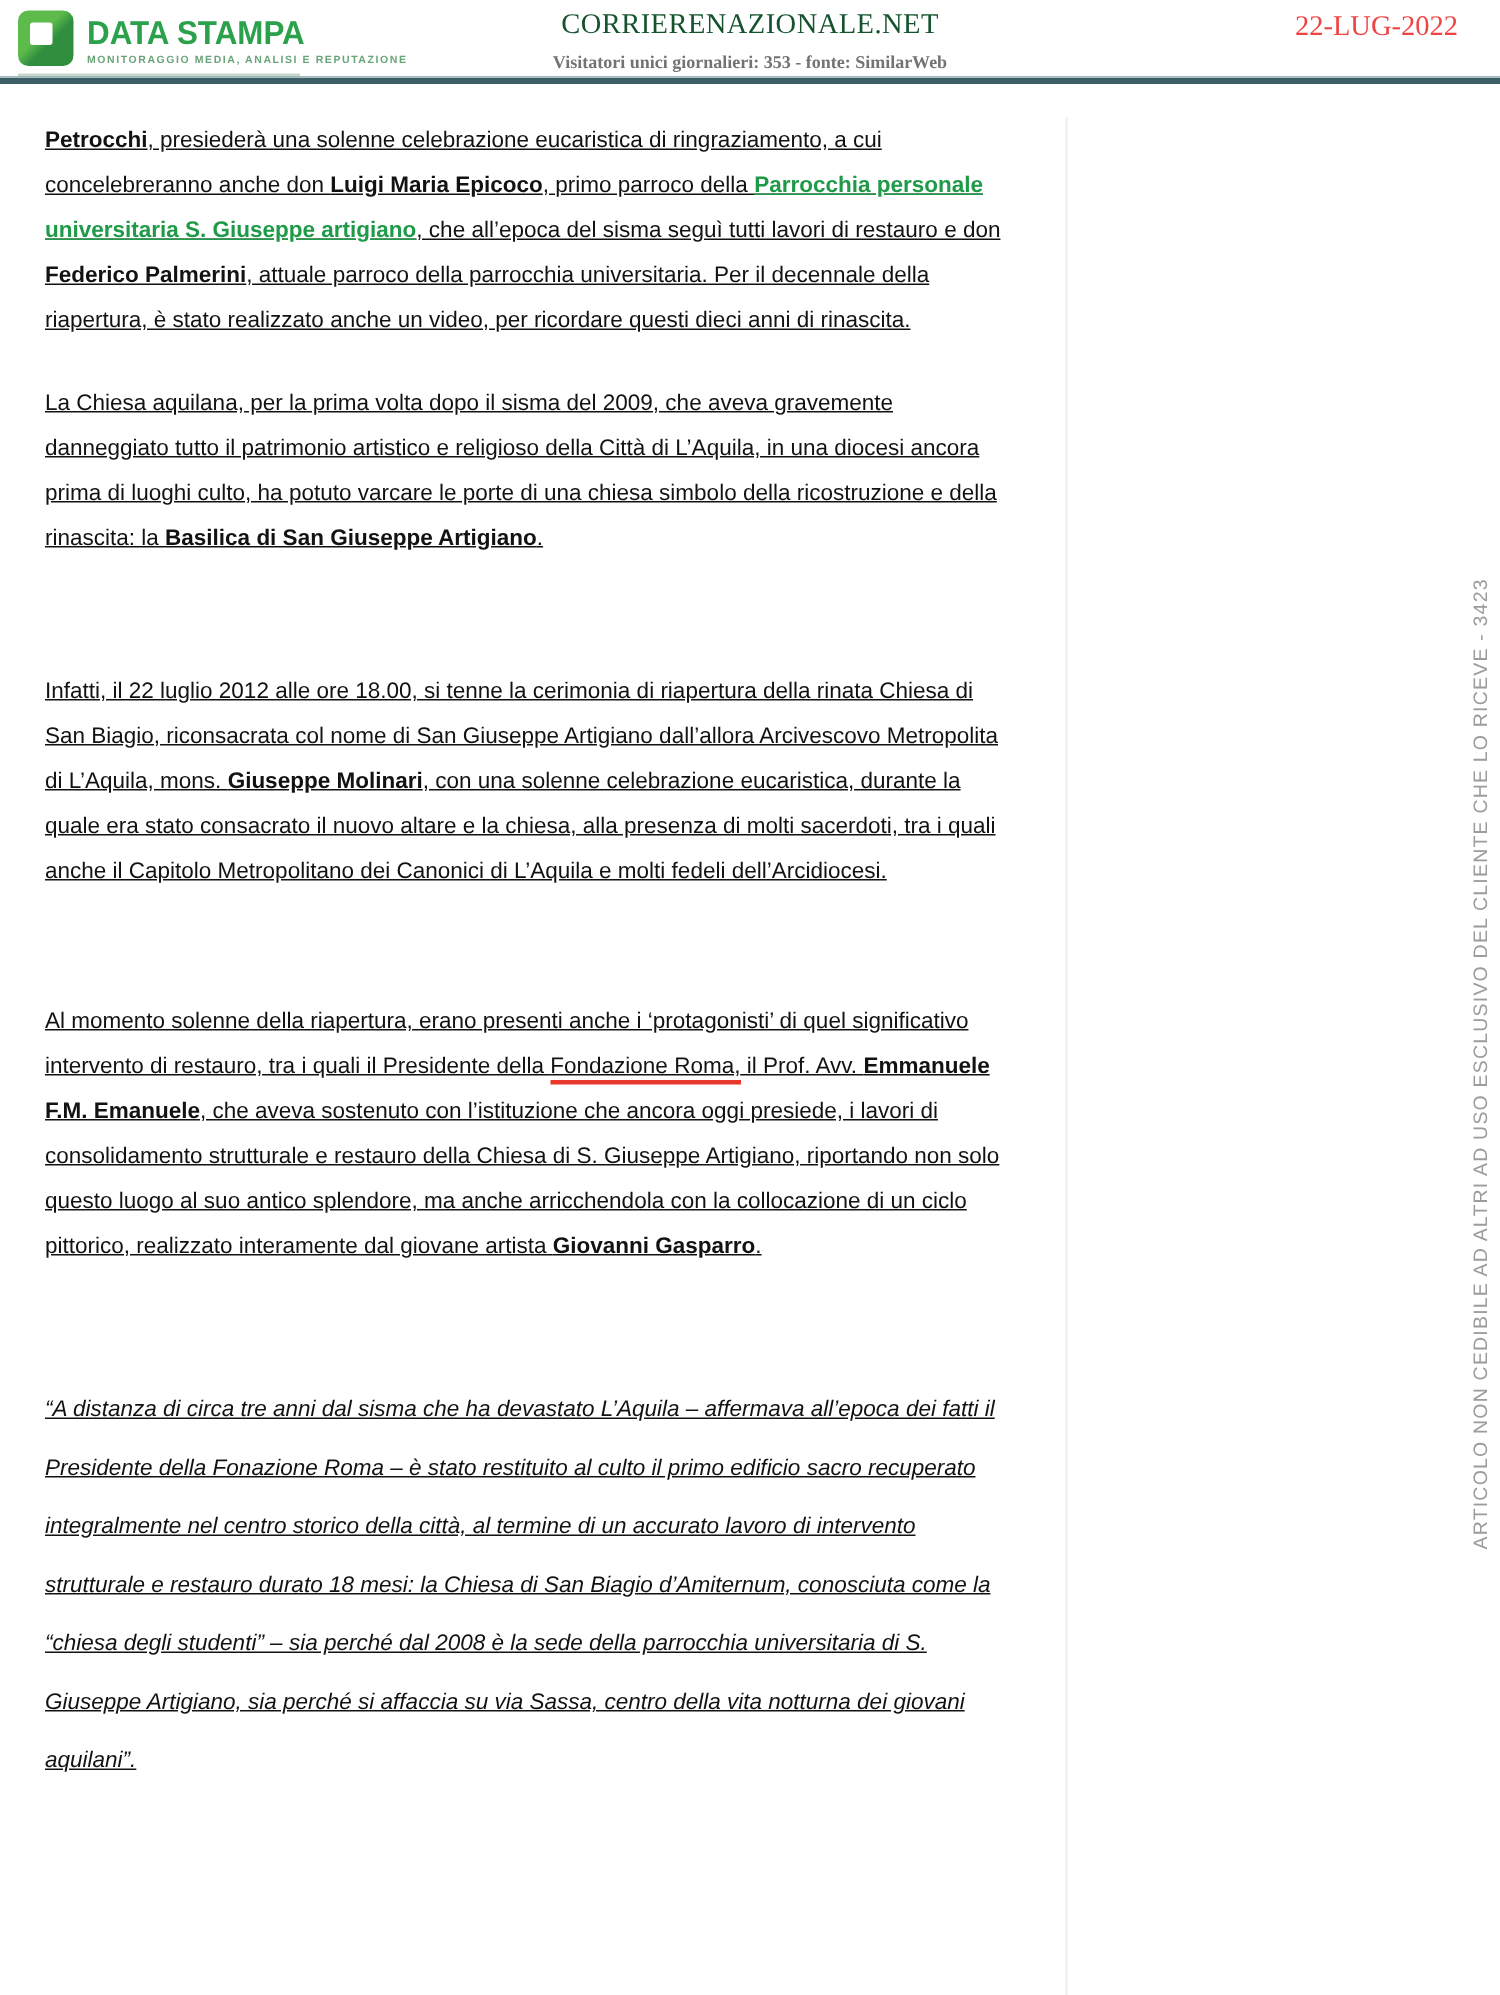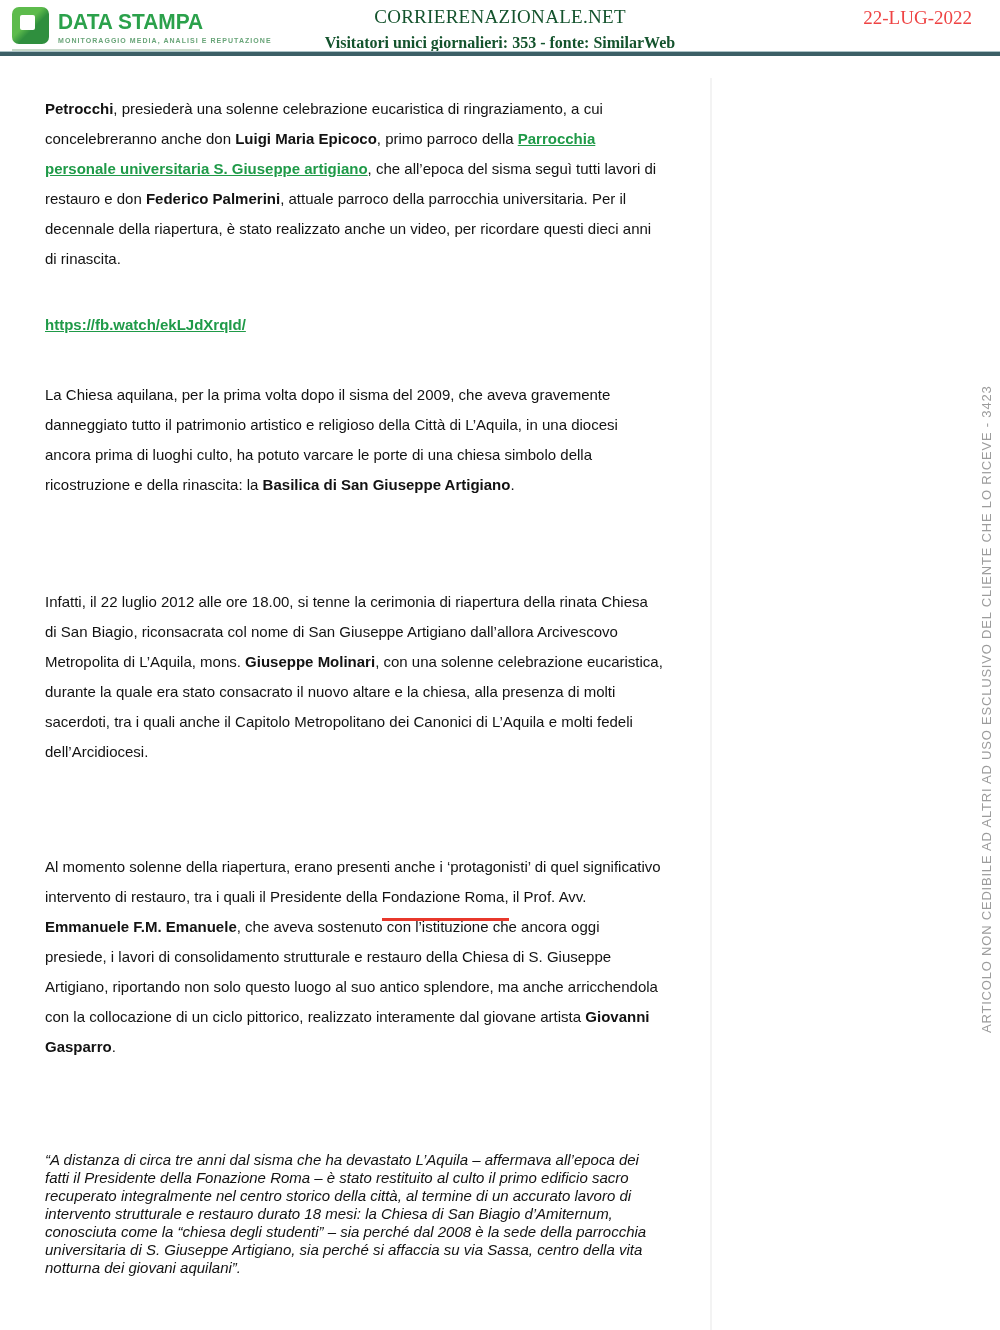--- a/index.html
+++ b/index.html
@@ -32,21 +32,21 @@
   .tagline {
     font-size:7px; color:#69a579; letter-spacing:1.05px; margin-top:4px;
     white-space:nowrap; font-weight:700;
   }
 
   .header-center {
     position:absolute; left:0; right:0; top:6px; text-align:center;
     font-family:"Liberation Serif", serif;
   }
   .source-title { font-size:19px; letter-spacing:0.3px; color:#14532d; }
-  .visitors { font-size:16px; font-weight:700; margin-top:6px; color:#14532d; }
+  .visitors { font-size:12px; font-weight:700; margin-top:6px; color:#737373; }
 
   .header-date {
     position:absolute; right:28px; top:7px;
     font-family:"Liberation Serif", serif; font-size:19px; color:#ef4444;
   }
 
   .rule {
     position:absolute; top:51px; left:0; width:1000px; height:5px;
     background:#3c5f66; border-top:1px solid #aac1c5; box-sizing:border-box;
   }
@@ -54,31 +54,31 @@
   
   .col-divider {
     position:absolute; left:710px; top:78px; bottom:0; width:2px; background:#f3f3f3;
   }
 
   
   .article {
     position:absolute; left:30px; top:56px; width:648px;
     font-size:15px; line-height:30px; color:#121212;
   }
-  .article p { margin:15px; }
+  .article p { margin:0;text-decoration:underline; }
   .p1    { padding-top:23px; }
   .plink { padding-top:21px; }
   .p2    { padding-top:25px; }
   .p3    { padding-top:72px; }
   .p4    { padding-top:70px; }
-  .p5    { padding-top:74px; font-style:italic; line-height:18px; }
+  .p5    { padding-top:74px; font-style:italic; line-height:39px; }
 
   .b { font-weight:700; }
   .glink { color:#1f9a48; font-weight:700; text-decoration:underline; cursor:pointer; }
-  .redline { border-bottom:3px solid #e8372b; padding-bottom:13px; }
+  .redline { border-bottom:3px solid #e8372b; padding-bottom:1px; }
 
   
   .vnote {
     position:absolute; right:6px; top:383px; height:650px;
     writing-mode:vertical-rl; transform:rotate(180deg);
     font-size:13px; letter-spacing:0.8px; color:#9c9c9c; white-space:nowrap;
   }
 </style>
 </head>
 <body>
@@ -100,21 +100,20 @@
     <div class="header-date">22-LUG-2022</div>
   </div>
 
   <div class="rule"></div>
   <div class="col-divider"></div>
 
   <div class="article">
 
     <p class="p1"><span class="b">Petrocchi</span><span>, presiederà una solenne celebrazione eucaristica di ringraziamento, a cui concelebreranno anche don </span><span class="b">Luigi Maria Epicoco</span><span>, primo parroco della </span><a class="glink">Parrocchia personale universitaria S. Giuseppe artigiano</a><span>, che all’epoca del sisma seguì tutti lavori di restauro e don </span><span class="b">Federico Palmerini</span><span>, attuale parroco della parrocchia universitaria. Per il decennale della riapertura, è stato realizzato anche un video, per ricordare questi dieci anni di rinascita.</span></p>
 
-    <p class="plink"><a class="glink">https://fb.watch/ekLJdXrqId/</a></p>
 
     <p class="p2"><span>La Chiesa aquilana, per la prima volta dopo il sisma del 2009, che aveva gravemente danneggiato tutto il patrimonio artistico e religioso della Città di L’Aquila, in una diocesi ancora prima di luoghi culto, ha potuto varcare le porte di una chiesa simbolo della ricostruzione e della rinascita: la </span><span class="b">Basilica di San Giuseppe Artigiano</span><span>.</span></p>
 
     <p class="p3"><span>Infatti, il 22 luglio 2012 alle ore 18.00, si tenne la cerimonia di riapertura della rinata Chiesa di San Biagio, riconsacrata col nome di San Giuseppe Artigiano dall’allora Arcivescovo Metropolita di L’Aquila, mons. </span><span class="b">Giuseppe Molinari</span><span>, con una solenne celebrazione eucaristica, durante la quale era stato consacrato il nuovo altare e la chiesa, alla presenza di molti sacerdoti, tra i quali anche il Capitolo Metropolitano dei Canonici di L’Aquila e molti fedeli dell’Arcidiocesi.</span></p>
 
     <p class="p4"><span>Al momento solenne della riapertura, erano presenti anche i ‘protagonisti’ di quel significativo intervento di restauro, tra i quali il Presidente della </span><span class="redline">Fondazione Roma,</span><span> il Prof. Avv. </span><span class="b">Emmanuele F.M. Emanuele</span><span>, che aveva sostenuto con l’istituzione che ancora oggi presiede, i lavori di consolidamento strutturale e restauro della Chiesa di S. Giuseppe Artigiano, riportando non solo questo luogo al suo antico splendore, ma anche arricchendola con la collocazione di un ciclo pittorico, realizzato interamente dal giovane artista </span><span class="b">Giovanni Gasparro</span><span>.</span></p>
 
     <p class="p5">“A distanza di circa tre anni dal sisma che ha devastato L’Aquila – affermava all’epoca dei fatti il Presidente della Fonazione Roma – è stato restituito al culto il primo edificio sacro recuperato integralmente nel centro storico della città, al termine di un accurato lavoro di intervento strutturale e restauro durato 18 mesi: la Chiesa di San Biagio d’Amiternum, conosciuta come la “chiesa degli studenti” – sia perché dal 2008 è la sede della parrocchia universitaria di S. Giuseppe Artigiano, sia perché si affaccia su via Sassa, centro della vita notturna dei giovani aquilani”.</p>
 
   </div>

